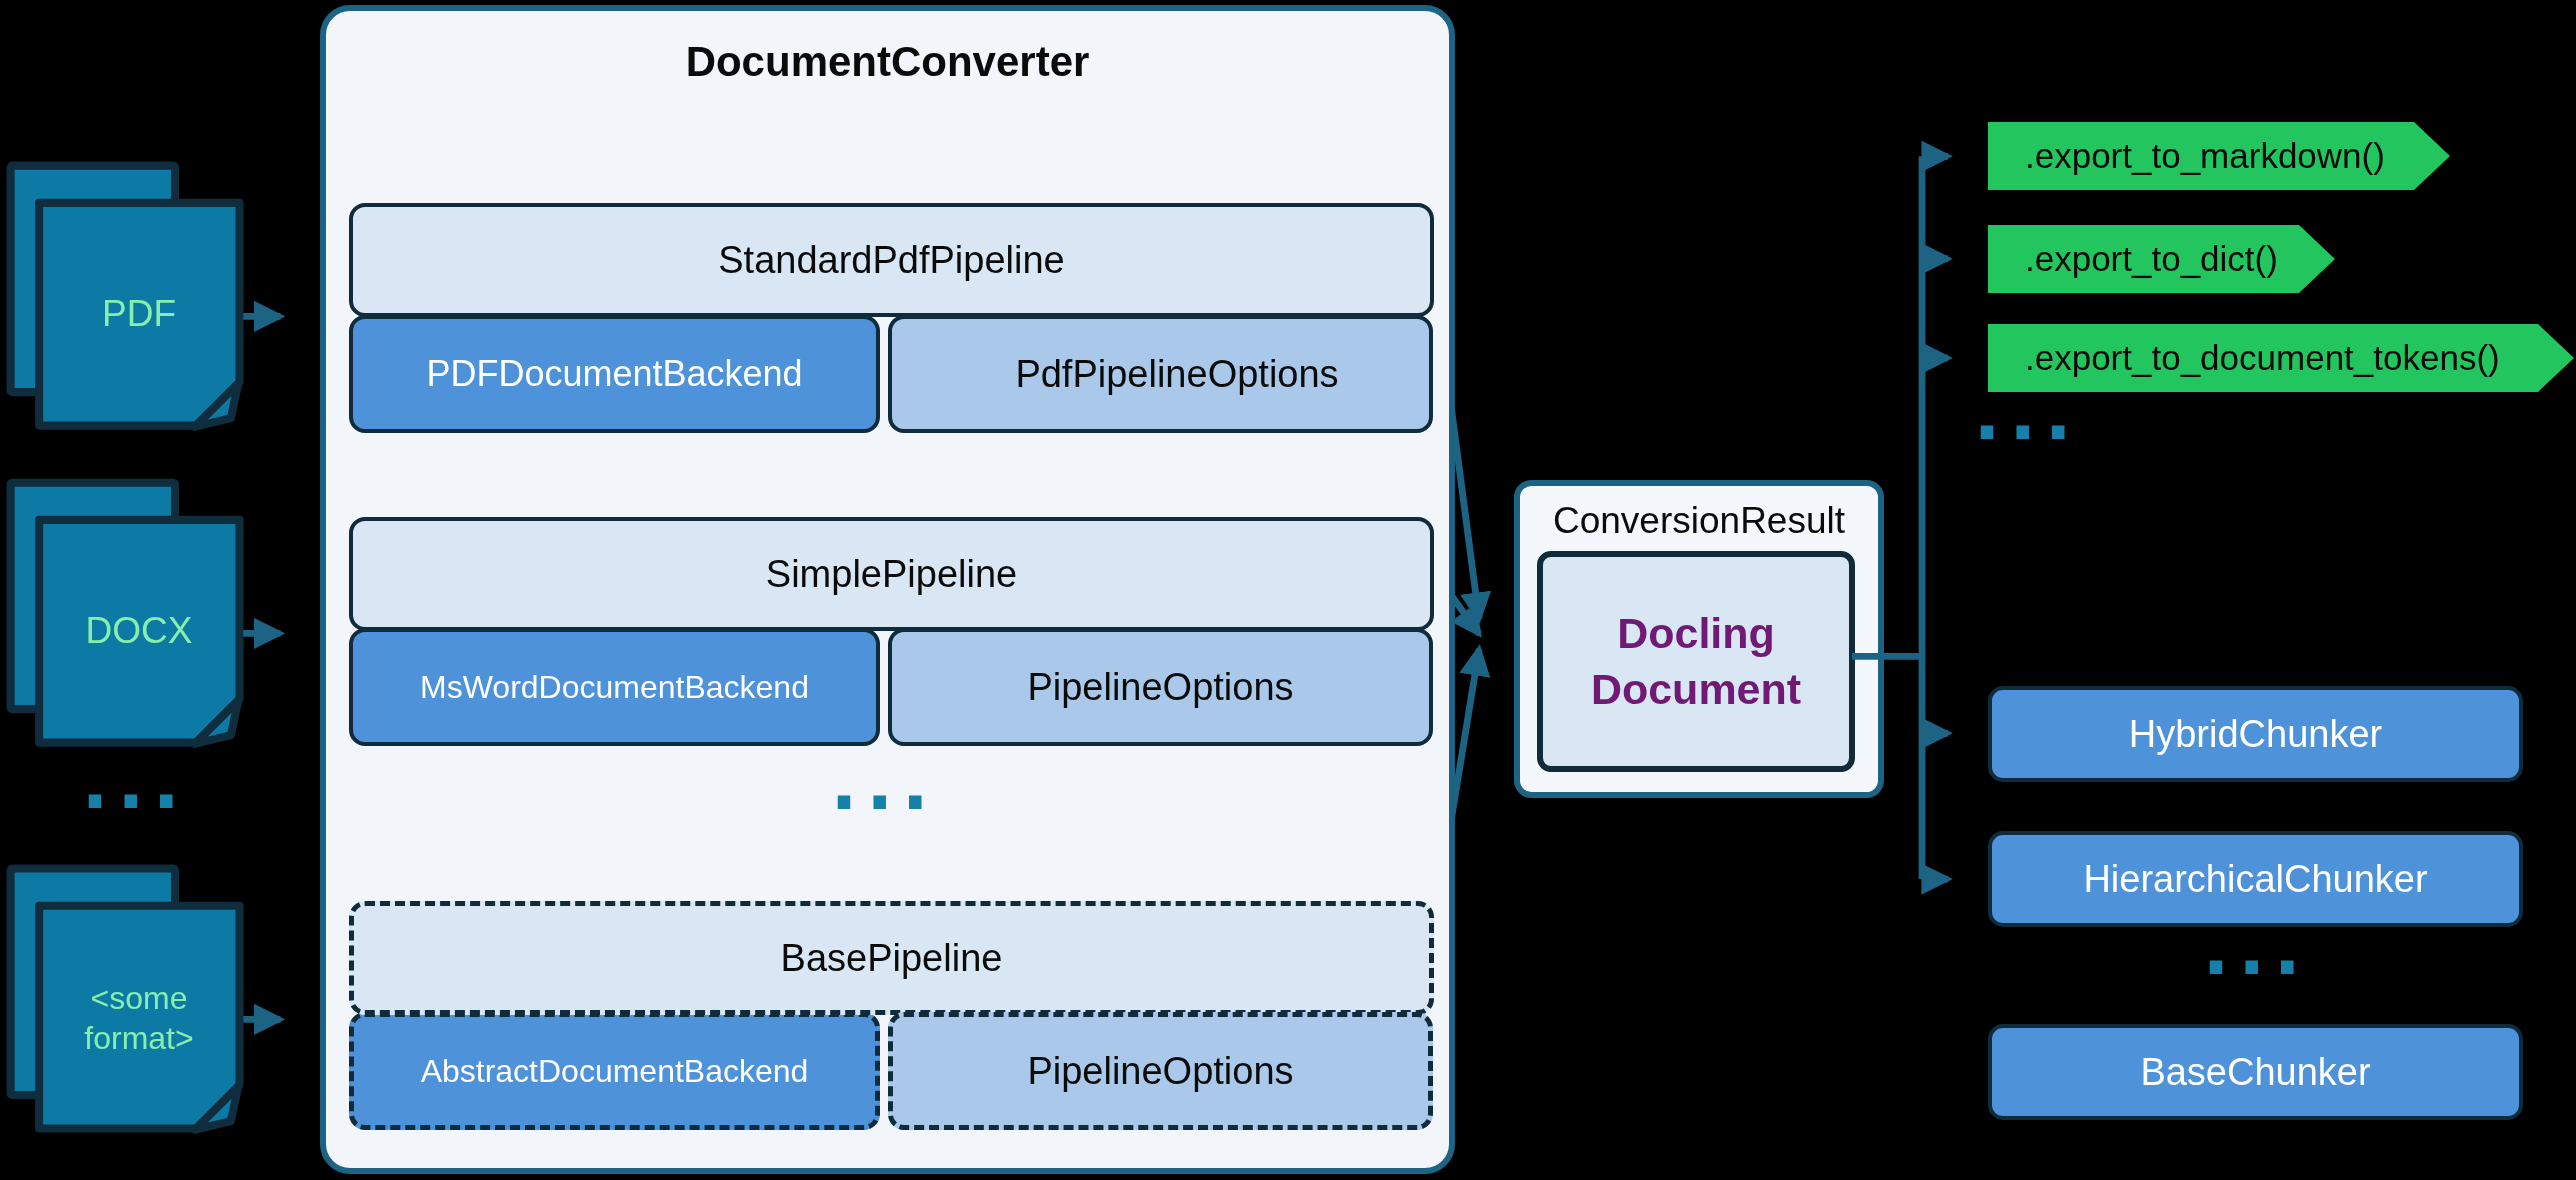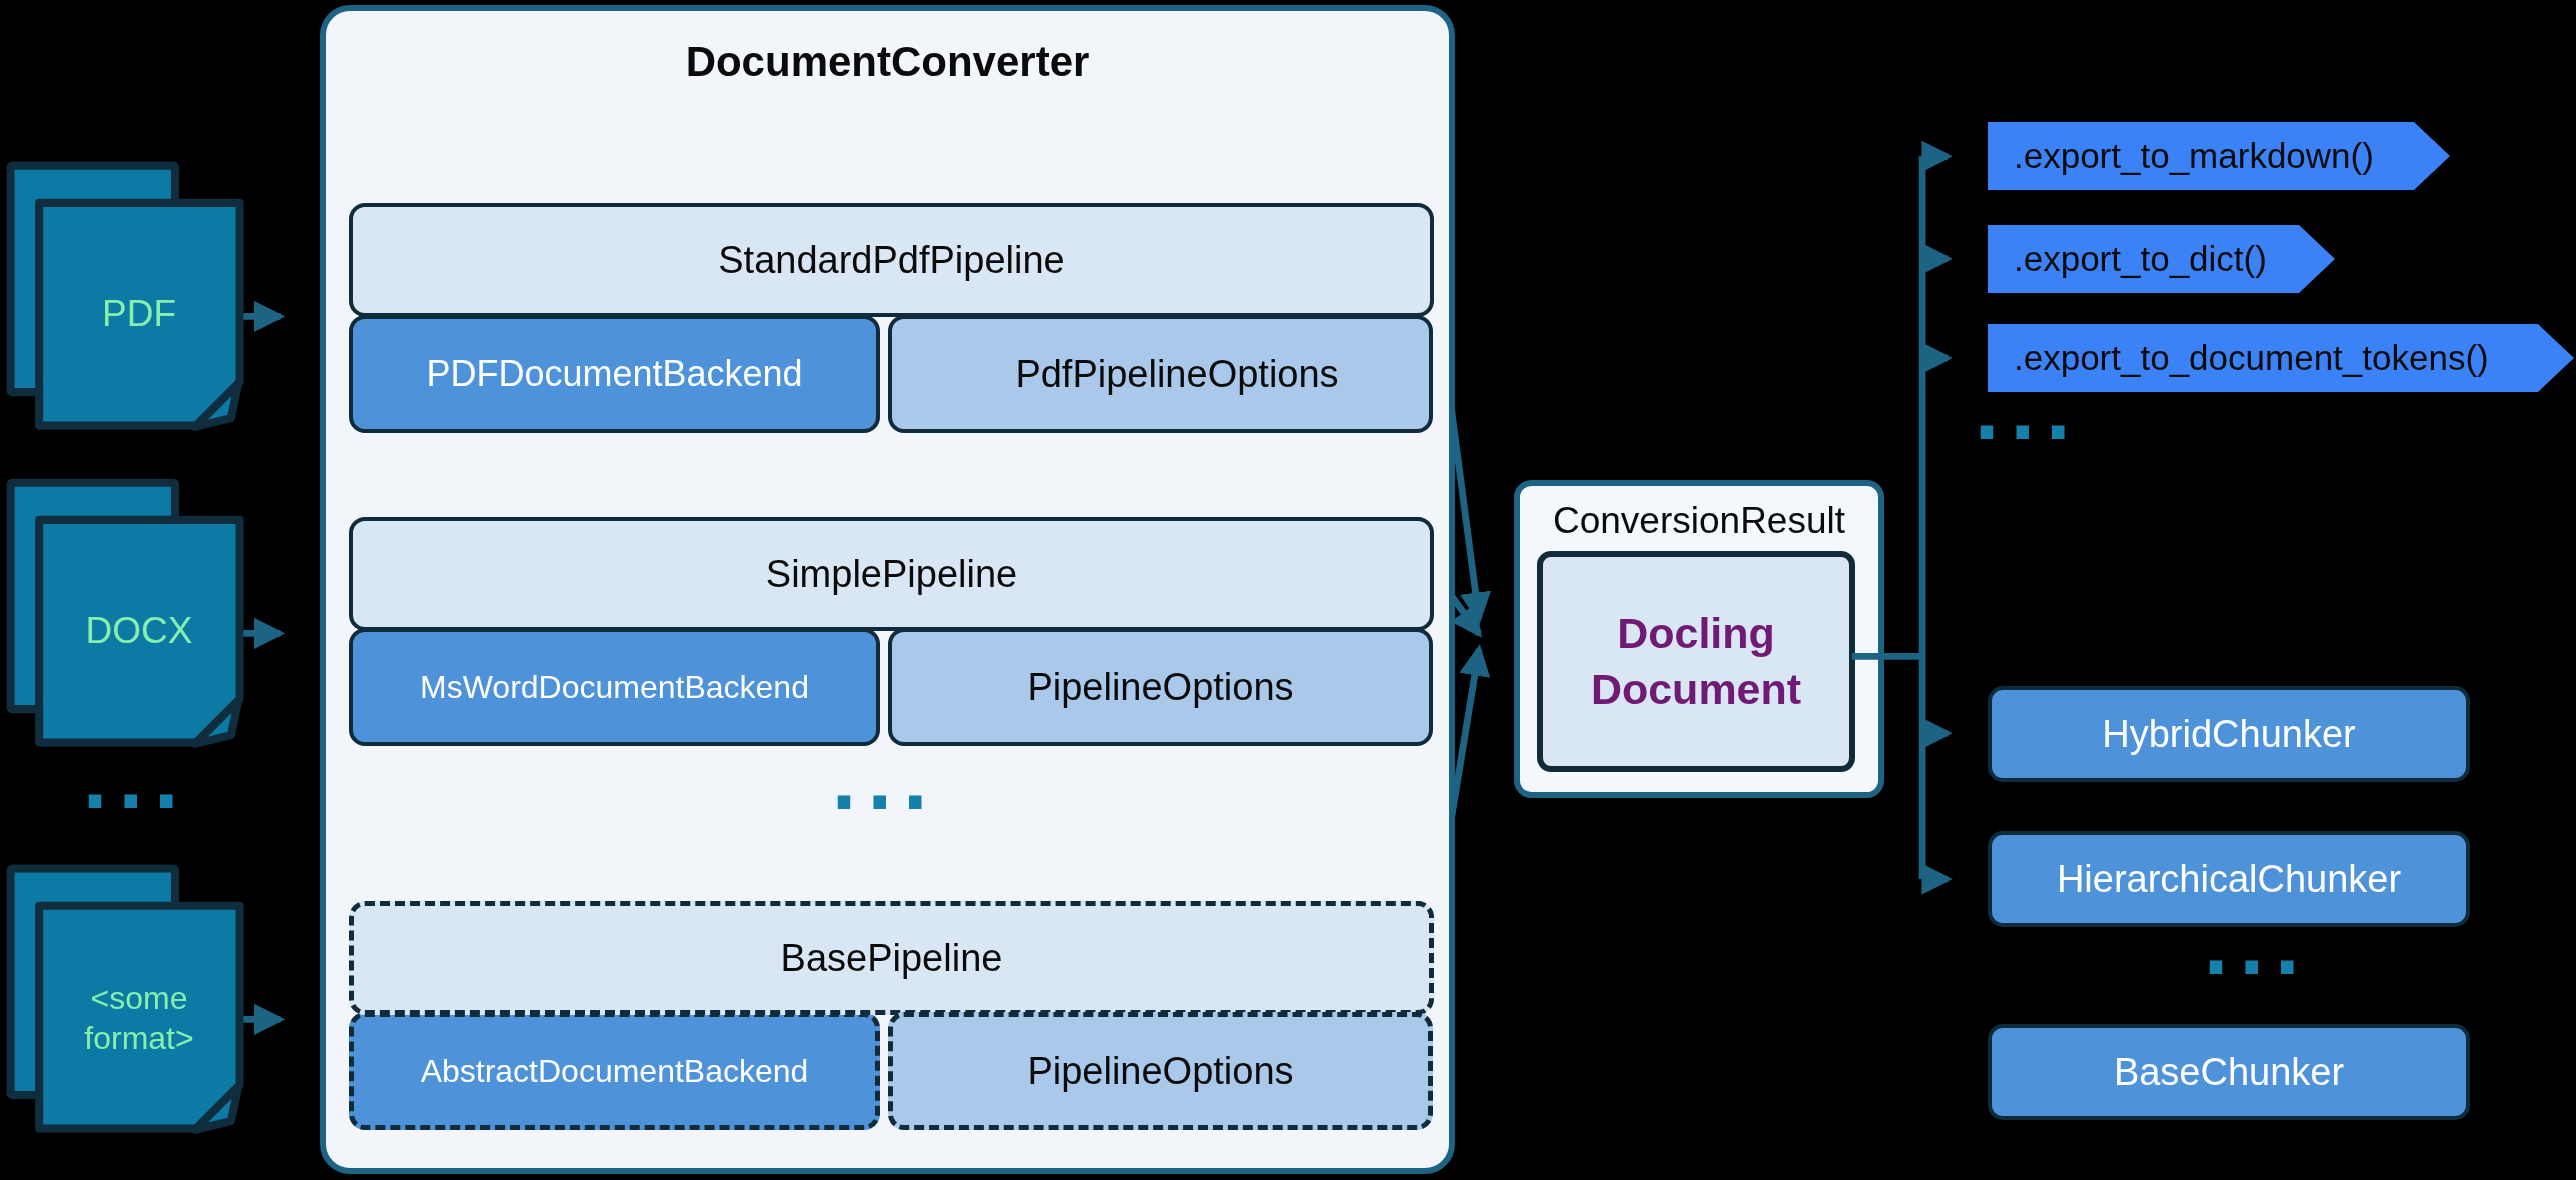--- a/index.html
+++ b/index.html
@@ -61,28 +61,28 @@
   .docling-box {
     left:1537px; top:551px; width:318px; height:221px;
     background:#d9e7f5; border:6.2px solid #112b3a; border-radius:14px;
     box-sizing:border-box; font-size:43px; font-weight:bold; color:#701a75;
     display:flex; align-items:center; justify-content:center;
     text-align:center; line-height:1.3; padding:0 37px;
   }
 
   
   .tag {
-    background:#3b82f6; height:68px; color:#0b0b0b; font-size:35px;
-    display:flex; align-items:center; padding-left:26px; box-sizing:border-box;
+    background:#22c55e; height:68px; color:#0b0b0b; font-size:35px;
+    display:flex; align-items:center; padding-left:37px; box-sizing:border-box;
     clip-path:polygon(0 0, calc(100% - 36px) 0, 100% 50%, calc(100% - 36px) 100%, 0 100%);
   }
 
   
   .chunker {
-    left:1988px; width:482px; height:96px;
+    left:1988px; width:535px; height:96px;
     background:#4e93d9; border:4.3px solid #102c3c; border-radius:15px;
     box-sizing:border-box; color:#fff; font-size:38px;
     display:flex; align-items:center; justify-content:center;
   }
 
   
   .dots {
     font-family:"DejaVu Sans", sans-serif; font-weight:800; font-size:71px;
     color:#1580aa; letter-spacing:8.7px; line-height:1; height:78px;
     text-align:center; overflow:visible;

